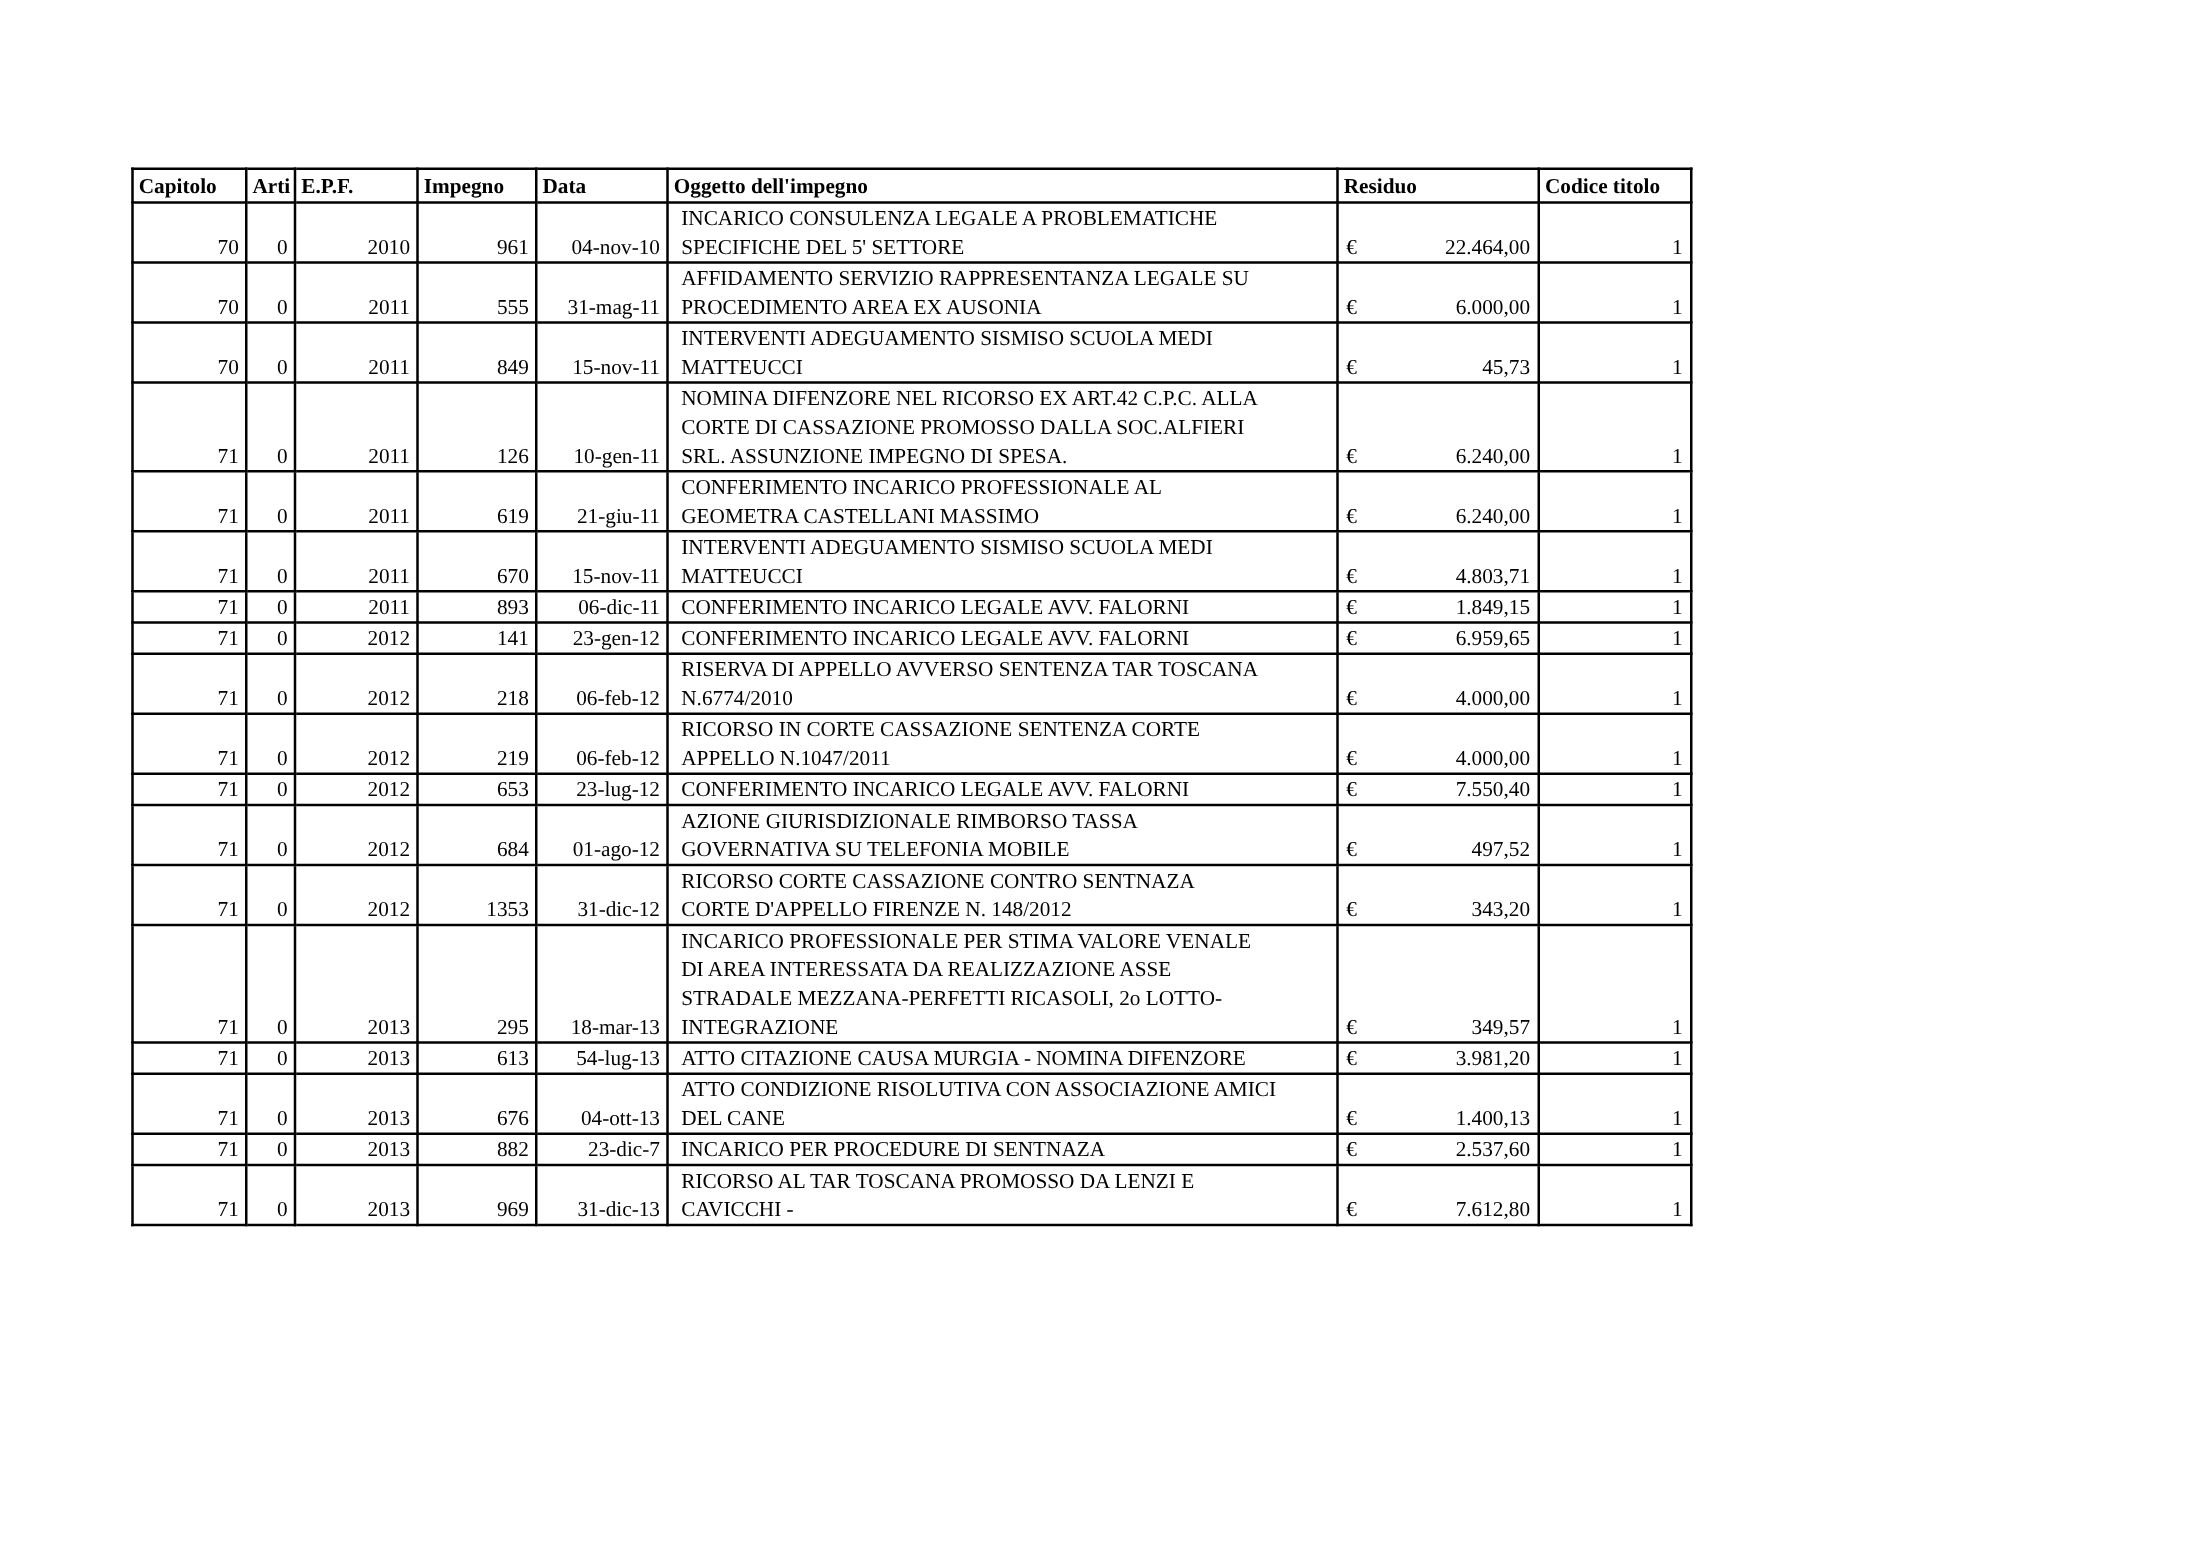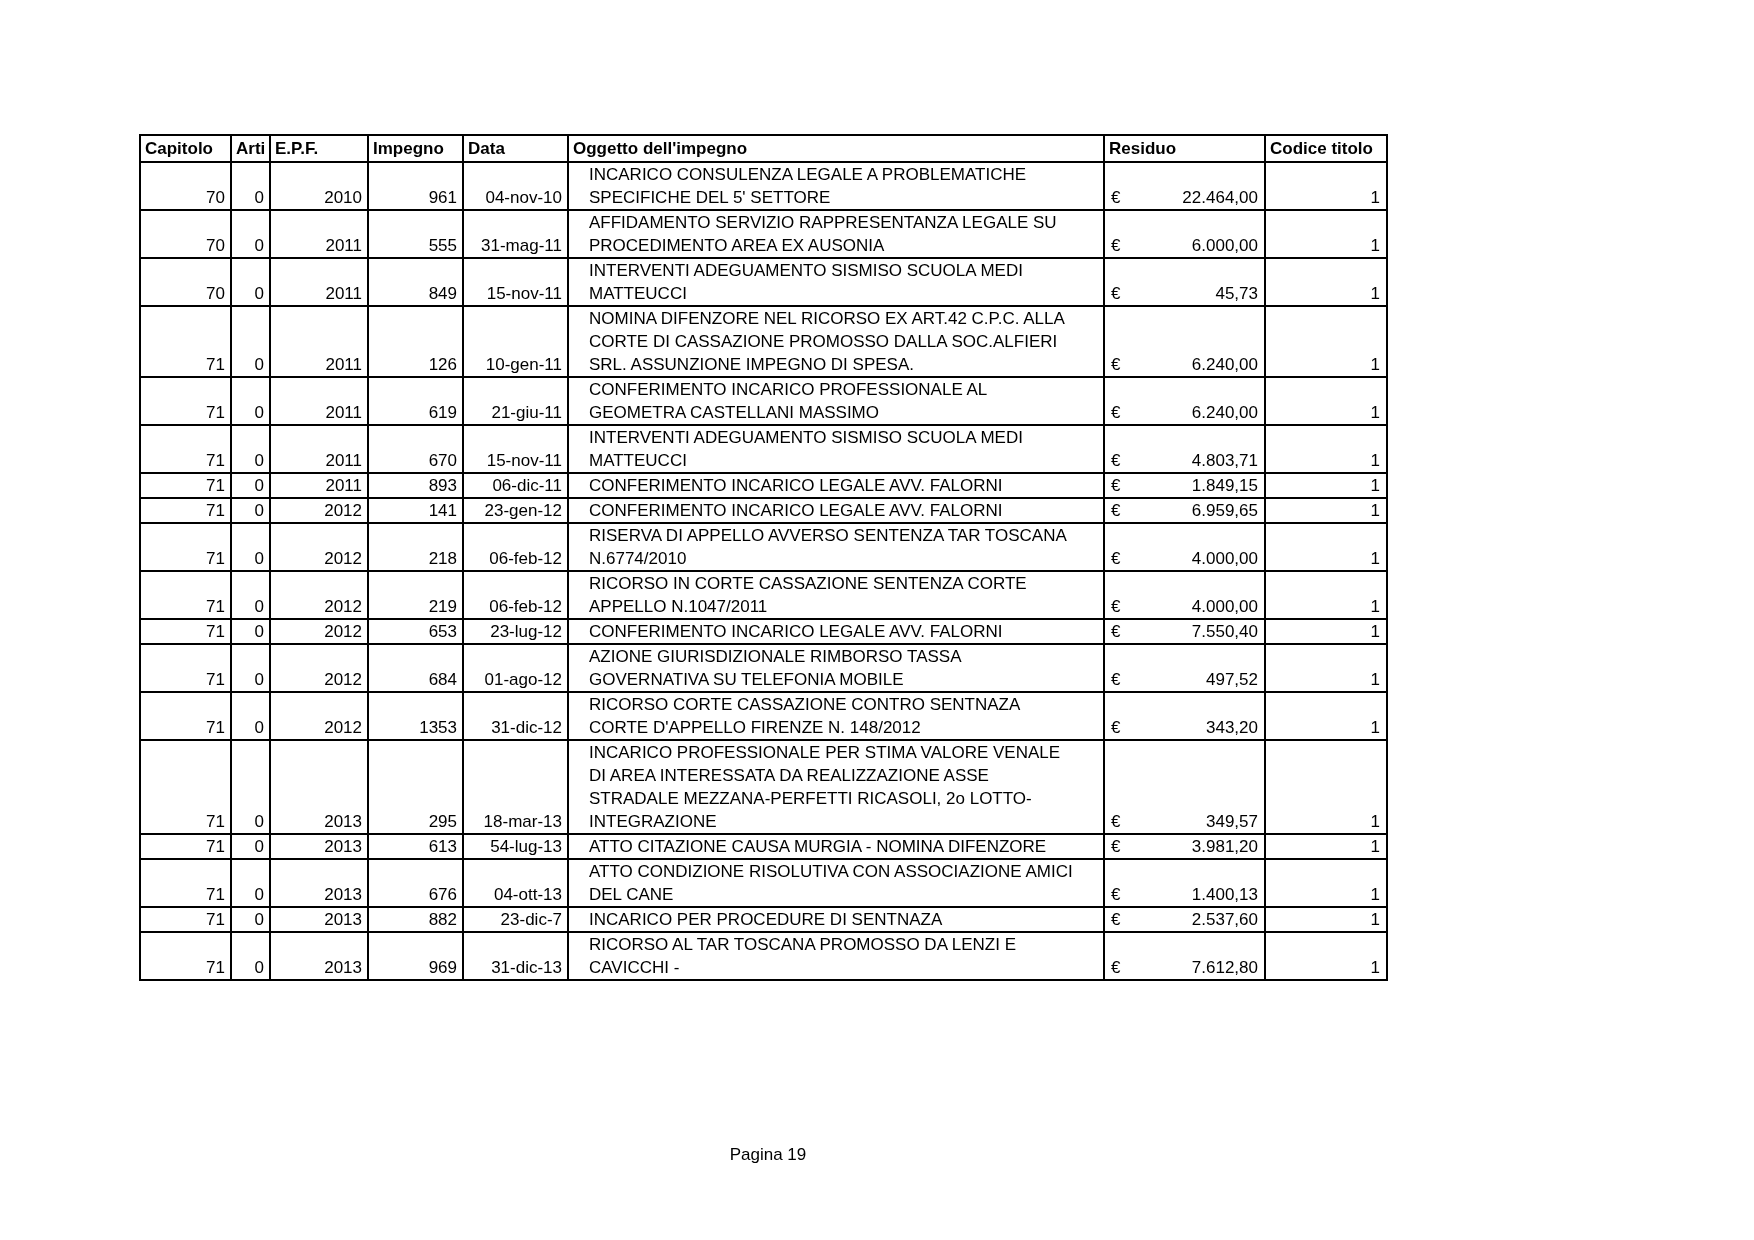--- a/index.html
+++ b/index.html
@@ -1,24 +1,23 @@
 <!DOCTYPE html>
 <html><head>
 <meta charset="utf-8">
 <style>
   html, body { margin: 0; padding: 0; background: #fff; }
   .page {
     position: relative;
     width: 1468px;
     height: 1240px;
     background: #ffffff;
-    font-family: Liberation Sans, sans-serif;
+    font-family: Liberation Serif, serif;
     color: #000;
     overflow: hidden;
-    margin-left: 34px;
   }
   table.impegni {
     position: absolute;
     left: 105px;
     top: 134px;
     width: 1247px;
     border-collapse: collapse;
     table-layout: fixed;
   }
   th, td {
@@ -37,21 +36,21 @@
     height: 23px;
     vertical-align: middle;
   }
   td.num {
     text-align: right;
     padding-right: 5px;
     white-space: nowrap;
   }
   td.oggetto {
     vertical-align: top;
-    padding-left: 20px;
+    padding-left: 10px;
     padding-right: 2px;
     white-space: pre-line;
   }
   td.residuo { vertical-align: bottom; }
   .residuo-inner {
     display: flex;
     justify-content: space-between;
     align-items: baseline;
     padding: 0 6px 0 6px;
   }
@@ -398,15 +397,14 @@
         <div class="residuo-inner">
           <span>€</span>
           <span>7.612,80</span>
         </div>
       </td>
       <td class="codice">1</td>
     </tr>
   </tbody>
   </table>
 
-  <div class="footer">Pagina 19</div>
 
 </div>
 
 </body></html>

